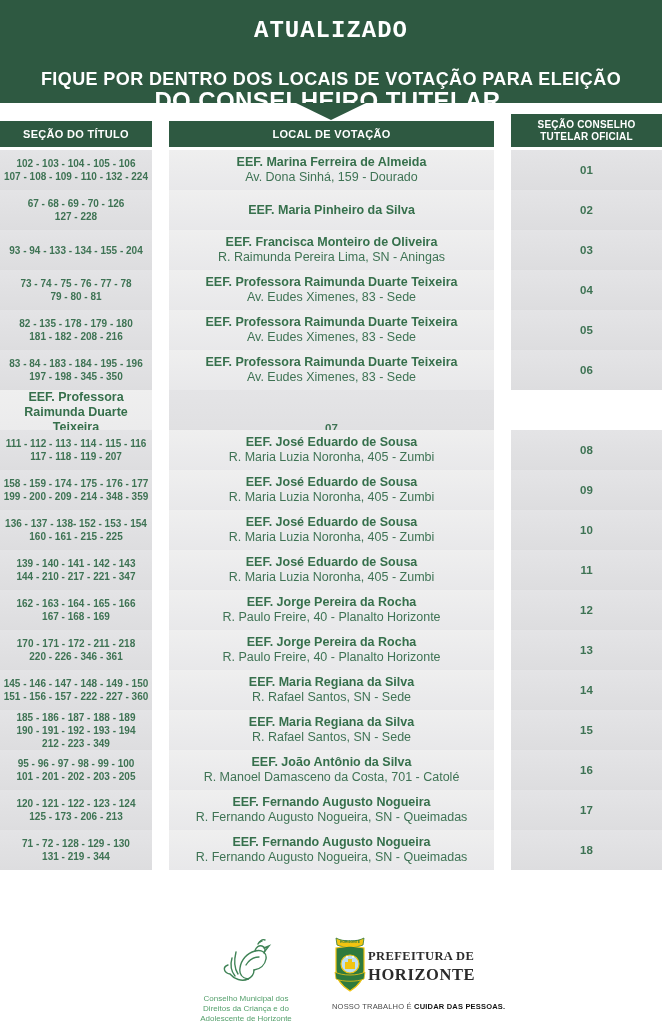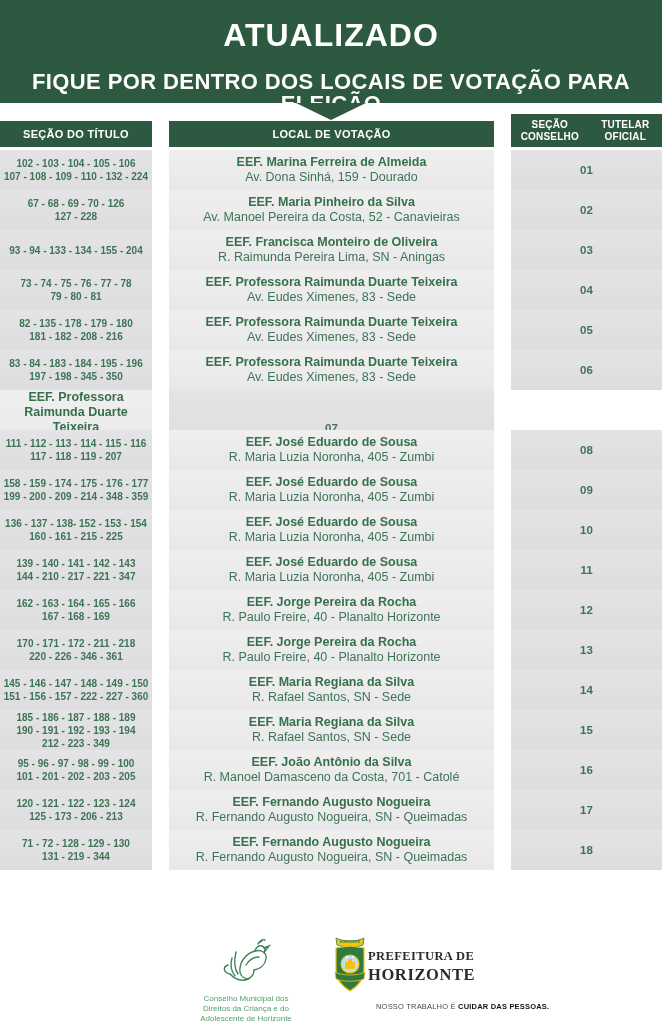--- a/index.html
+++ b/index.html
@@ -6,34 +6,34 @@
   body { background:#ffffff; }
   .poster {
     position:relative; width:662px; height:1024px; background:#ffffff;
     font-family:"Liberation Sans", sans-serif; overflow:hidden;
   }
   
   .hero {
     height:103px; background:#2e5941; color:#ffffff; text-align:center;
     padding-top:17px;
   }
-  .hero-badge { font-size:32px; font-weight:700; letter-spacing:1px; }
-  .hero-sub { font-size:22px; font-weight:700; line-height:22px; letter-spacing:.4px; margin-top:17px; }
+  .hero-badge { font-size:24px; font-weight:700; letter-spacing:1px;font-family:Liberation Mono, monospace; }
+  .hero-sub { font-size:18px; font-weight:700; line-height:22px; letter-spacing:.4px; margin-top:24px; }
   .hero-sub2 { font-size:24px; font-weight:700; line-height:22px; letter-spacing:.4px; }
   .notch {
     position:absolute; top:103px; left:296px; width:0; height:0;
     border-left:35px solid transparent; border-right:35px solid transparent;
     border-top:17px solid #2e5941;
   }
   
   .grid-cols { display:grid; grid-template-columns:152px 325px 151px; column-gap:17px; }
   .thead { margin-top:11px; height:33px; align-items:end; }
   .th {
     background:#2e5941; color:#ffffff; font-weight:700; display:flex;
-    flex-direction:row; align-items:center; justify-content:center;
+    flex-direction:column; align-items:center; justify-content:center;
     text-align:center;
   }
   .th-1, .th-2 { height:26px; font-size:11px; letter-spacing:.3px; }
   .th-3 { height:33px; font-size:10px; line-height:12px; letter-spacing:.2px; }
   .tbody { margin-top:3px; display:flex; flex-direction:column; gap:0;align-items:flex-end; }
   .row { height:40px; }
   .cell {
     display:flex; flex-direction:column; align-items:center; justify-content:center;
     text-align:center; color:#3e7354; height:100%;
   }
@@ -44,21 +44,21 @@
   .cell-official { background:linear-gradient(#e4e4e6,#dddddf); font-size:11.5px; font-weight:700; }
   
   .footer { position:absolute; top:936px; left:0; width:662px; height:88px; }
   .council-block { position:absolute; left:168px; top:2px; width:156px; text-align:center; }
   .council-caption { margin-top:2px; font-size:8px; line-height:10px; color:#55a06c; }
   .gov-block { position:absolute; left:332px; top:0; width:170px; }
   .gov-top { display:flex; align-items:center; }
   .wordmark { font-family:"Liberation Serif", serif; color:#2b2b2b; text-align:left; }
   .wordmark .l1 { font-size:12.5px; font-weight:700; letter-spacing:.4px; }
   .wordmark .l2 { font-size:16.5px; font-weight:700; letter-spacing:.6px; margin-top:1px; }
-  .gov-tagline { margin-top:4px; font-size:7.5px; color:#4a4a4a; white-space:nowrap; letter-spacing:.2px;margin-left:44px; }
+  .gov-tagline { margin-top:4px; font-size:7.5px; color:#4a4a4a; white-space:nowrap; letter-spacing:.2px; }
   .gov-tagline b { color:#111111; }
 </style>
 </head>
 <body>
 
 <div class="poster">
 
   <div class="hero">
     <div class="hero-badge">ATUALIZADO</div>
     <div class="hero-sub">FIQUE POR DENTRO DOS LOCAIS DE VOTAÇÃO PARA ELEIÇÃO</div>
@@ -92,21 +92,20 @@
       <div class="cell cell-official">01</div>
     </div>
 
     <div class="grid-cols row">
       <div class="cell cell-sections">
           <div>67 - 68 - 69 - 70 - 126</div>
           <div>127 - 228</div>
         </div>
       <div class="cell cell-local">
         <div class="nome">EEF. Maria Pinheiro da Silva</div>
-        <div class="end">Av. Manoel Pereira da Costa, 52 - Canavieiras</div>
       </div>
       <div class="cell cell-official">02</div>
     </div>
 
     <div class="grid-cols row">
       <div class="cell cell-sections">
           <div>93 - 94 - 133 - 134 - 155 - 204</div>
         </div>
       <div class="cell cell-local">
         <div class="nome">EEF. Francisca Monteiro de Oliveira</div>

